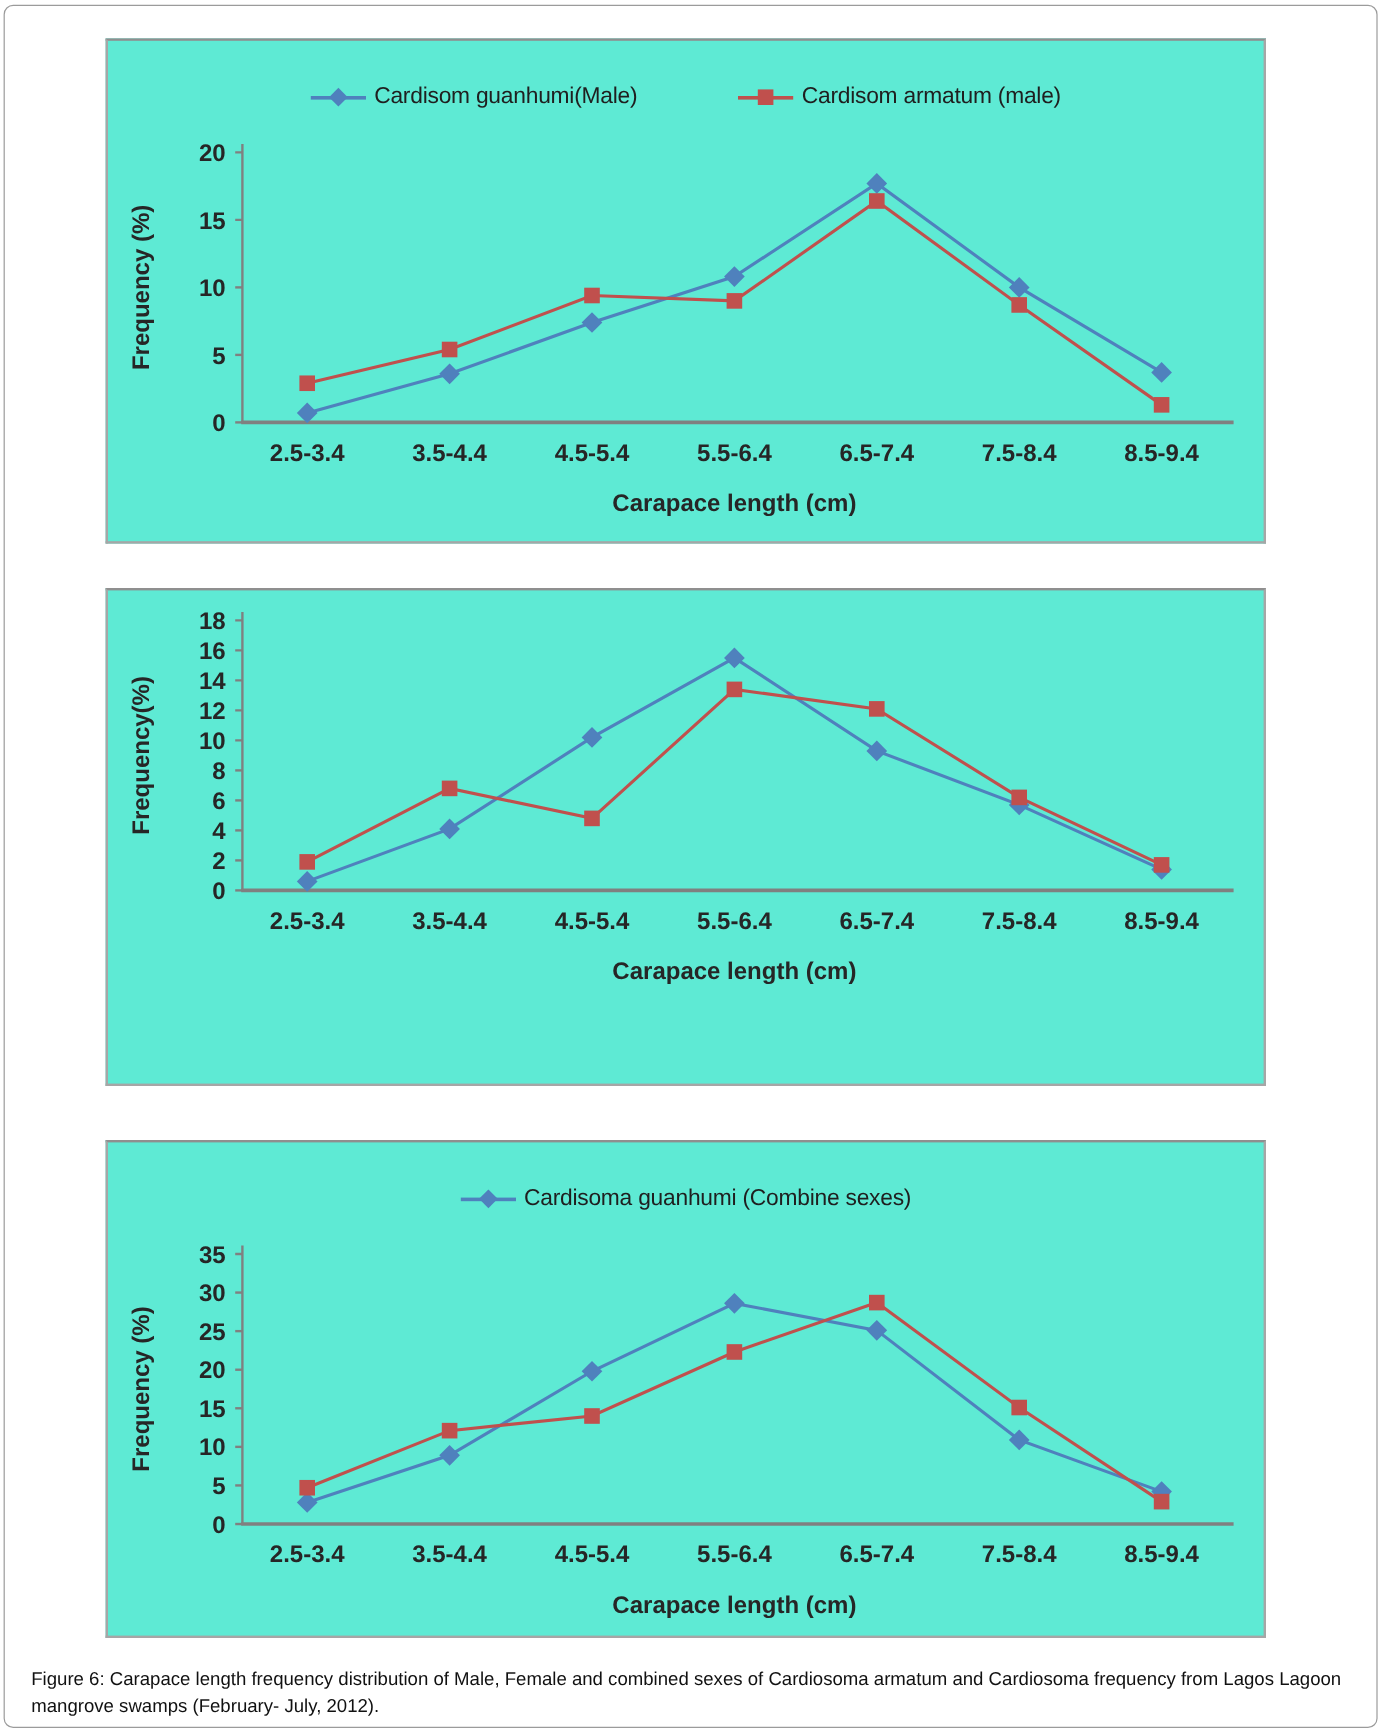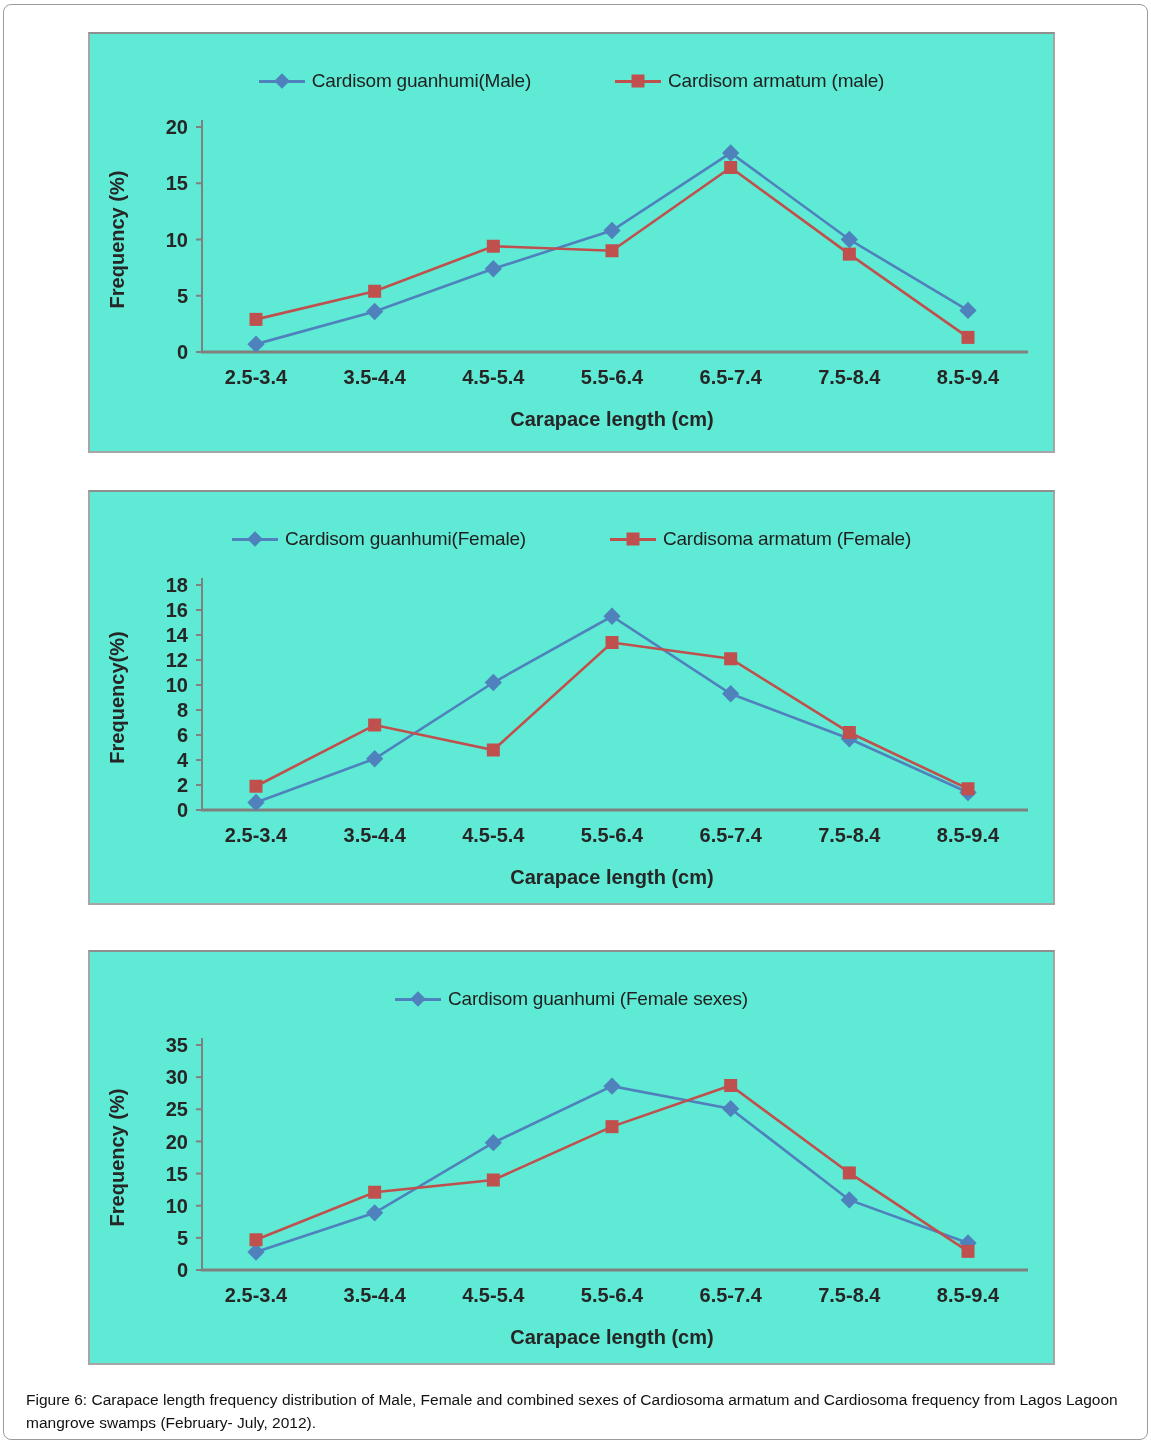--- a/index.html
+++ b/index.html
@@ -109,34 +109,20 @@
         <rect x="278.1666666666667" y="182.75" width="13" height="13" fill="#c0504d"></rect>
         <rect x="396.83333333333337" y="137.75" width="13" height="13" fill="#c0504d"></rect>
         <rect x="515.5" y="142.25" width="13" height="13" fill="#c0504d"></rect>
         <rect x="634.1666666666667" y="59" width="13" height="13" fill="#c0504d"></rect>
         <rect x="752.8333333333334" y="145.625" width="13" height="13" fill="#c0504d"></rect>
         <rect x="871.5" y="228.875" width="13" height="13" fill="#c0504d"></rect>
       </svg>
   </div>
 
   <div class="chart-panel panel-2">
-    <div class="legend">
-        <div class="legend-item">
-          <span class="legend-line" style="background: rgb(79, 129, 189);">
-            <span class="legend-marker diamond" style="background: rgb(79, 129, 189);"></span>
-          </span>
-          <span class="legend-label">Cardisom guanhumi(Female)</span>
-        </div>
-        <div class="legend-item">
-          <span class="legend-line" style="background: rgb(192, 80, 77);">
-            <span class="legend-marker square" style="background: rgb(192, 80, 77);"></span>
-          </span>
-          <span class="legend-label">Cardisoma armatum (Female)</span>
-        </div>
-      </div>
     <svg class="plot" width="963" height="348" viewBox="0 0 963 348">
         <line x1="112" y1="18" x2="112" y2="250" stroke="#808080" stroke-width="2"></line>
         <line x1="106" y1="250" x2="112" y2="250" stroke="#808080" stroke-width="2"></line>
         <text x="98" y="250" text-anchor="end" dy="0.36em" class="tick-label">0</text>
         <line x1="106" y1="225" x2="112" y2="225" stroke="#808080" stroke-width="2"></line>
         <text x="98" y="225" text-anchor="end" dy="0.36em" class="tick-label">2</text>
         <line x1="106" y1="200" x2="112" y2="200" stroke="#808080" stroke-width="2"></line>
         <text x="98" y="200" text-anchor="end" dy="0.36em" class="tick-label">4</text>
         <line x1="106" y1="175" x2="112" y2="175" stroke="#808080" stroke-width="2"></line>
         <text x="98" y="175" text-anchor="end" dy="0.36em" class="tick-label">6</text>
@@ -180,21 +166,21 @@
         <rect x="871.5" y="222.25" width="13" height="13" fill="#c0504d"></rect>
       </svg>
   </div>
 
   <div class="chart-panel panel-3">
     <div class="legend">
         <div class="legend-item">
           <span class="legend-line" style="background: rgb(79, 129, 189);">
             <span class="legend-marker diamond" style="background: rgb(79, 129, 189);"></span>
           </span>
-          <span class="legend-label">Cardisom guanhumi (Female sexes)</span>
+          <span class="legend-label">Cardisoma guanhumi (Combine sexes)</span>
         </div>
       </div>
     <svg class="plot" width="963" height="348" viewBox="0 0 963 348">
         <line x1="112" y1="18" x2="112" y2="250" stroke="#808080" stroke-width="2"></line>
         <line x1="106" y1="250" x2="112" y2="250" stroke="#808080" stroke-width="2"></line>
         <text x="98" y="250" text-anchor="end" dy="0.36em" class="tick-label">0</text>
         <line x1="106" y1="217.85714285714286" x2="112" y2="217.85714285714286" stroke="#808080" stroke-width="2"></line>
         <text x="98" y="217.85714285714286" text-anchor="end" dy="0.36em" class="tick-label">5</text>
         <line x1="106" y1="185.71428571428572" x2="112" y2="185.71428571428572" stroke="#808080" stroke-width="2"></line>
         <text x="98" y="185.71428571428572" text-anchor="end" dy="0.36em" class="tick-label">10</text>

